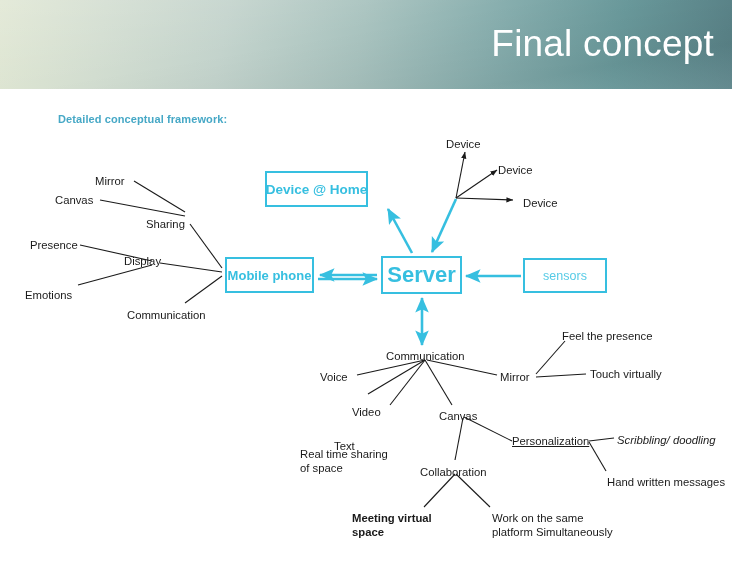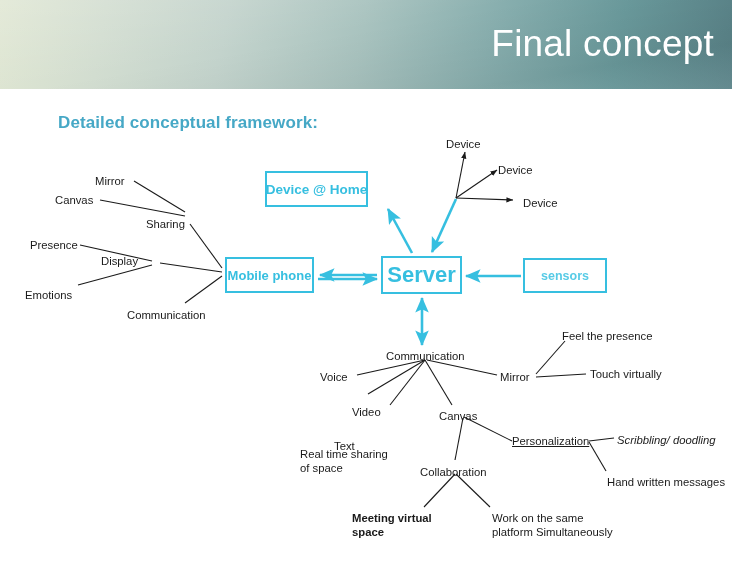--- a/index.html
+++ b/index.html
@@ -47,21 +47,21 @@
     letter-spacing: 0.2px;
     line-height: 44px;
     white-space: nowrap;
   }
   
   #section-title {
     position: absolute;
     left: 58px;
     top: 113px;
     color: #46a8c6;
-    font-size: 17px;
+    font-size: 11px;
     font-weight: bold;
     letter-spacing: 0.1px;
     white-space: nowrap;
   }
   
   #diagram {
     position: absolute;
     left: 0; top: 0;
     width: 750px; height: 563px;
   }
@@ -92,21 +92,21 @@
   #box-server {
     left: 381px; top: 256px;
     width: 81px; height: 38px;
     font-size: 22px;
     font-weight: bold;
   }
   #box-sensors {
     left: 523px; top: 258px;
     width: 84px; height: 35px;
     font-size: 12.5px;
-    font-weight: bold;
+    font-weight: normal;
     color: #57cbe6;
   }
   
   .leaf {
     position: absolute;
     color: #1a1a1a;
     font-size: 11.3px;
     line-height: 13.5px;
     white-space: pre;
   }
@@ -184,21 +184,21 @@
 
   <div class="node-box" id="box-mobile-phone">Mobile phone</div>
   <div class="node-box" id="box-device-home">Device @ Home</div>
   <div class="node-box" id="box-server">Server</div>
   <div class="node-box" id="box-sensors">sensors</div>
 
   <div class="leaf" style="left:95px;  top:175px;">Mirror</div>
   <div class="leaf" style="left:55px;  top:194px;">Canvas</div>
   <div class="leaf" style="left:146px; top:218px;">Sharing</div>
   <div class="leaf" style="left:30px;  top:239px;">Presence</div>
-  <div class="leaf" style="left:101px; top:255px;">Display</div>
+  <div class="leaf" style="left:124px; top:255px;">Display</div>
   <div class="leaf" style="left:25px;  top:289px;">Emotions</div>
   <div class="leaf" style="left:127px; top:309px;">Communication</div>
 
   <div class="leaf" style="left:446px; top:138px;">Device</div>
   <div class="leaf" style="left:498px; top:164px;">Device</div>
   <div class="leaf" style="left:523px; top:197px;">Device</div>
 
   <div class="leaf" style="left:386px; top:350px;">Communication</div>
   <div class="leaf" style="left:320px; top:371px;">Voice</div>
   <div class="leaf" style="left:334px; top:392px;margin-top:48px;">Text</div>

